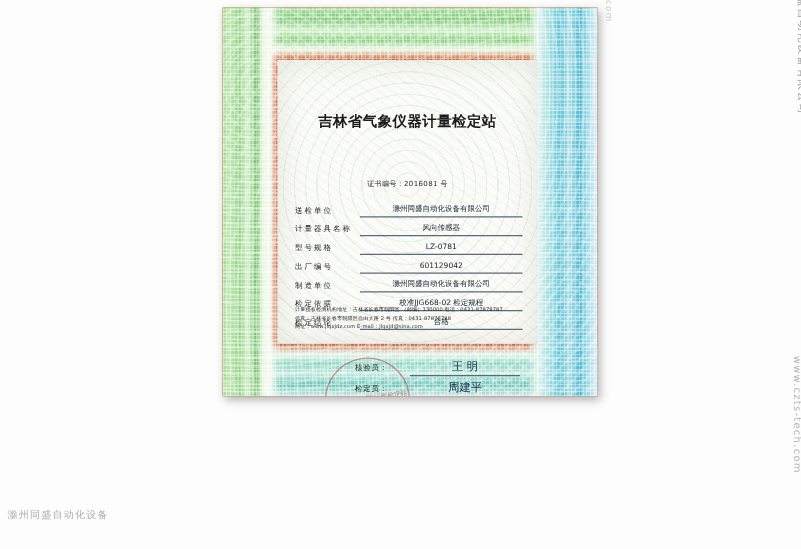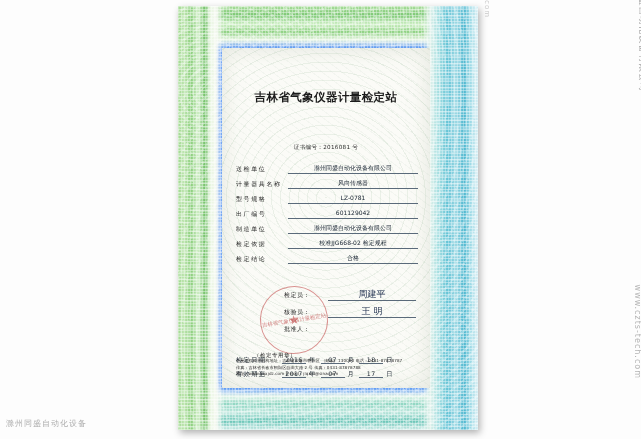--- a/index.html
+++ b/index.html
@@ -20,22 +20,22 @@
     background: #fdfdfd;
     overflow: hidden;
   }
 
   
   .cert-sheet {
     position: absolute;
     left: 178px;
     top: 6px;
     width: 300px;
-    height: 424px;
-    background: #3b82f6;
+    height: 311px;
+    background: #c2410c;
     box-shadow: 2px 3px 7px rgba(0,0,0,0.30);
     overflow: hidden;
   }
 
   
   .border-outer {
     position: absolute;
     left: 0; top: 0; right: 0; bottom: 0;
     background:
       linear-gradient(90deg,
@@ -299,21 +299,21 @@
   .wm-right2 {
     right: 150px;
     top: 18px;
     transform-origin: right top;
     transform: rotate(90deg);
     color: rgba(150,150,150,0.5);
     font-size: 7px;
   }
   .wm-bottom {
     left: 6px;
-    bottom: 10px;
+    bottom: 22px;
     color: rgba(120,120,120,0.6);
     font-size: 8px;
   }
   .wm-corner {
     right: 8px;
     bottom: 60px;
     transform-origin: right bottom;
     transform: rotate(90deg);
     color: rgba(120,120,120,0.55);
     font-size: 8px;
@@ -368,26 +368,26 @@
 
       <div class="sig-area">
         <div class="stamp">
           <span>吉林省气象仪器计量检定站</span>
           <span class="stamp-star">★</span>
         </div>
         <div class="stamp-label">（检定专用章）</div>
 
         <div class="sig-lines">
           <div class="sig-row">
+            <div class="sig-label">核验员：</div>
+            <div class="sig-value">王 明</div>
+          </div>
+          <div class="sig-row">
             <div class="sig-label">检定员：</div>
             <div class="sig-value">周建平</div>
-          </div>
-          <div class="sig-row">
-            <div class="sig-label">核验员：</div>
-            <div class="sig-value">王 明</div>
           </div>
           <div class="sig-row">
             <div class="sig-label">批准人：</div>
           </div>
         </div>
       </div>
 
       <div class="dates">
         <div class="date-row">
           <span class="date-label">检定日期</span>

